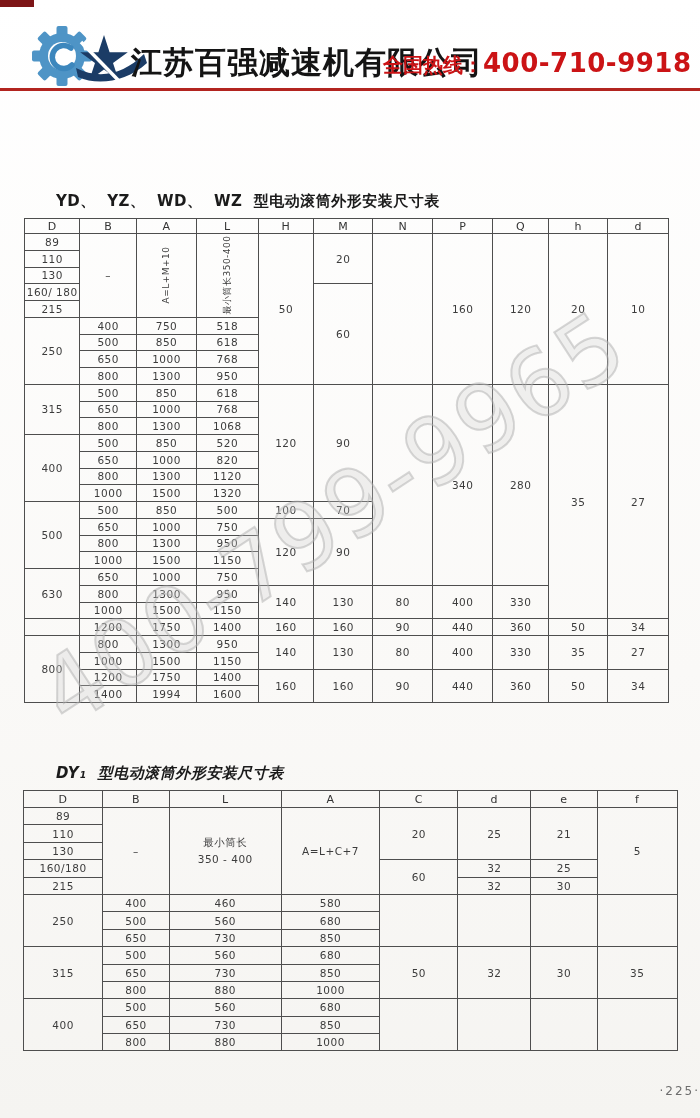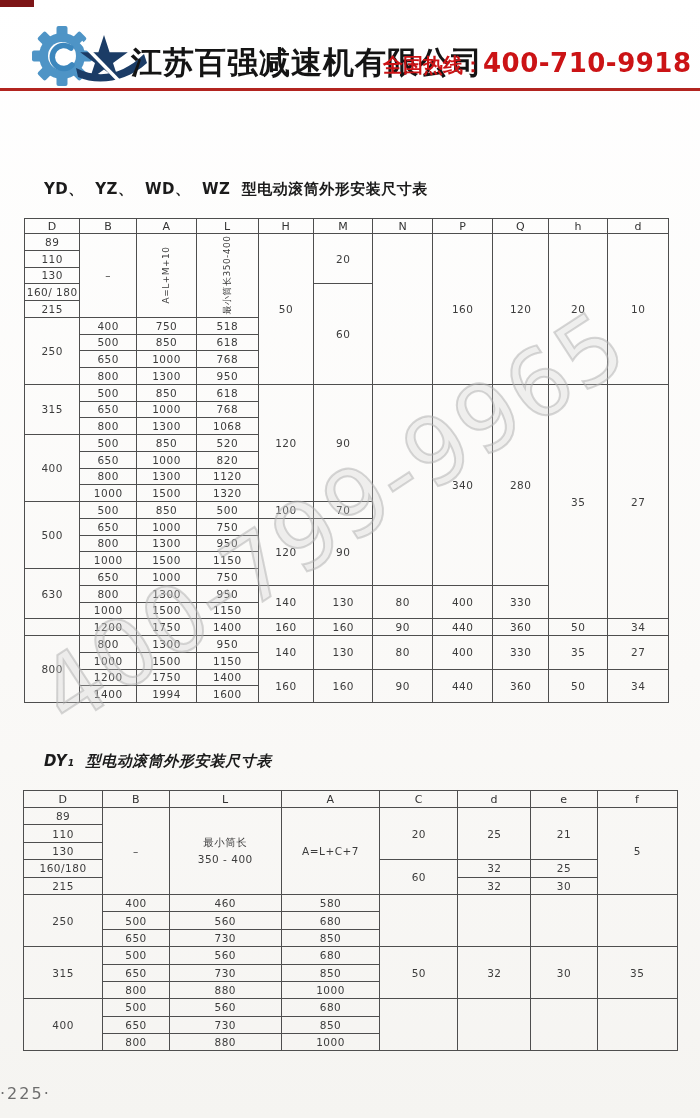--- a/index.html
+++ b/index.html
@@ -29,21 +29,21 @@
   }
   .watermark span {
     transform:rotate(-33deg); white-space:nowrap;
     font-size:92px; letter-spacing:2px; font-weight:400;
     color:rgba(205,205,205,0.28);
     -webkit-text-stroke:2px rgba(176,176,176,0.50);
   }
 
   
   .tbl-title {
-    position:absolute; left:40px; margin:4px;
+    position:absolute; left:40px; margin:16px;
     font-size:15px; font-weight:bold; color:#1b1b1b; white-space:pre; letter-spacing:0.5px;
   }
   .t1-title { top:176px; }
   .t2-title { top:748px;font-style:italic; }
 
   
   .dim-table { position:absolute; border-collapse:collapse; table-layout:fixed; z-index:2; }
   .dim-table th, .dim-table td {
     border:1px solid #4e4e4e; padding:0;
     text-align:center; vertical-align:middle;
@@ -62,21 +62,21 @@
   td.vcell span {
     position:absolute; top:50%; left:50%;
     transform:translate(-50%,-50%) rotate(-90deg);
     white-space:nowrap; font-size:9px; letter-spacing:0.5px; color:#3c3c3c;
   }
   td.pre { white-space:pre-line; line-height:1.6; }
 
   
   .footer {
     position:absolute; top:1084px; left:0; width:100%;
-    text-align:left; font-size:16px; color:#6d6d6d; letter-spacing:2px;
+    text-align:right; font-size:12px; color:#6d6d6d; letter-spacing:2px;
   }
 </style>
 </head>
 <body>
 
 <div class="page">
 
   <div class="corner-mark"></div>
 
   <svg class="logo" width="132" height="64" viewBox="0 0 132 64">

